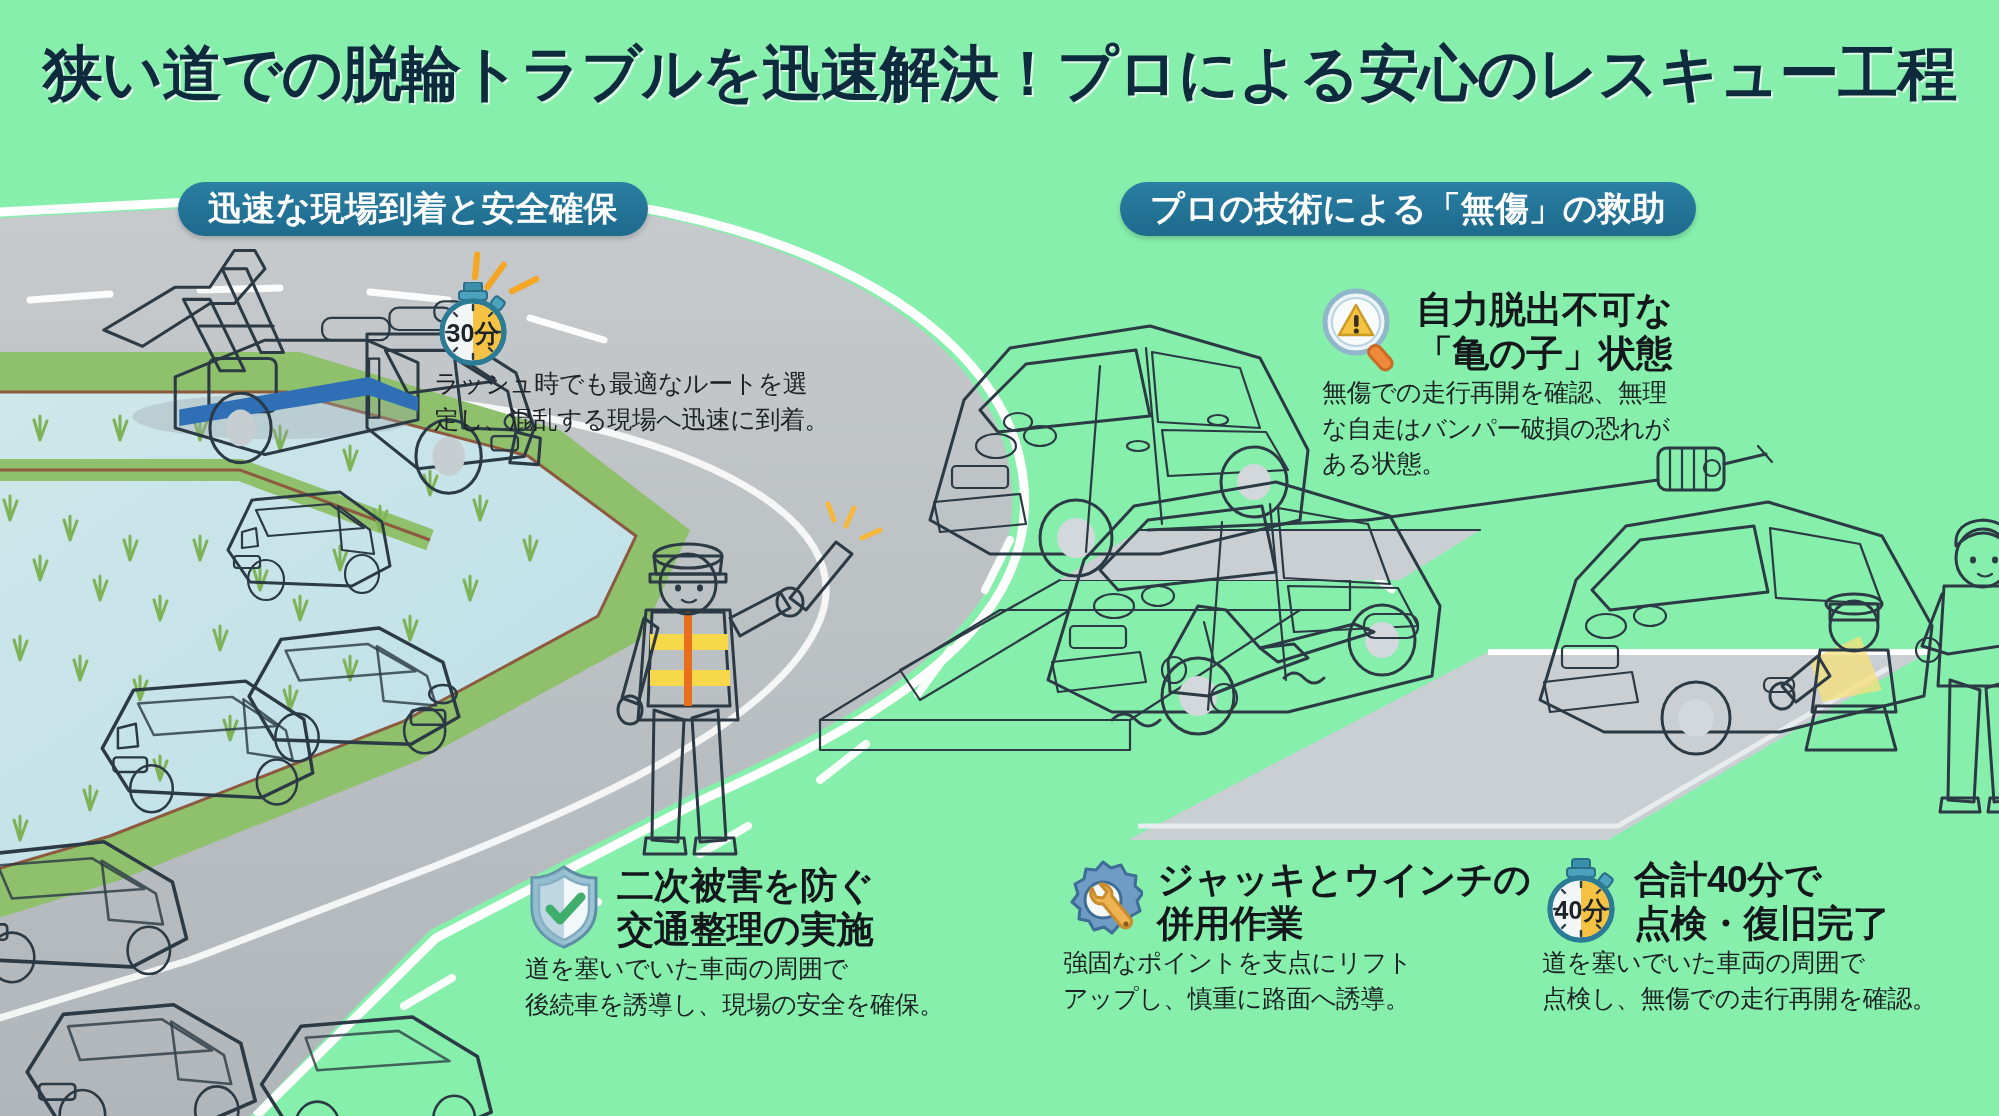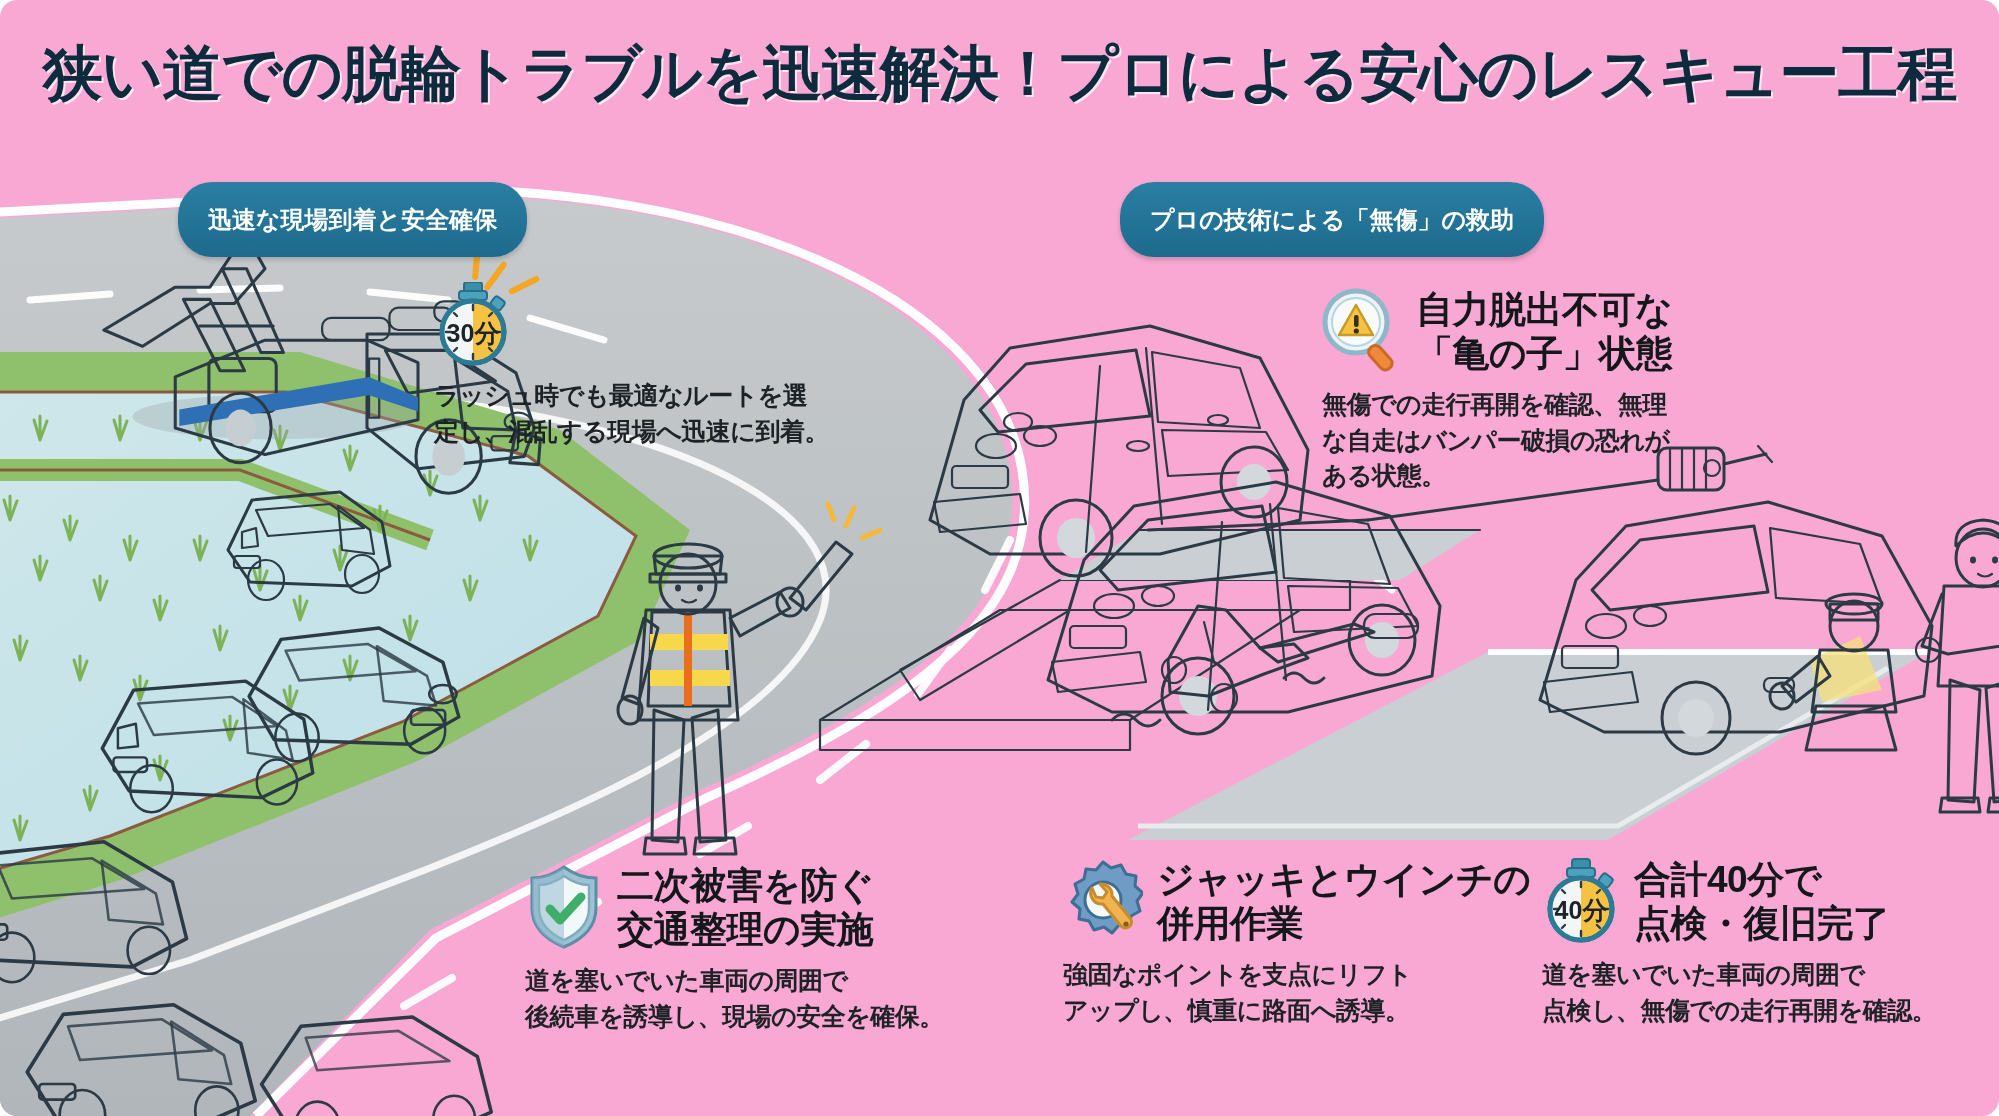--- a/index.html
+++ b/index.html
@@ -5,67 +5,66 @@
 <style>
   * { box-sizing: border-box; margin: 0; padding: 0; }
   html, body {
     width: 1999px; height: 1116px;
     overflow: hidden;
     font-family: "Liberation Sans", "DejaVu Sans", sans-serif;
   }
   #canvas {
     position: relative;
     width: 1999px; height: 1116px;
-    background: #f9a8d4;
+    background: #86efac;
     overflow: hidden;
-    border-radius: 17px;
   }
   
   .title {
     position: absolute;
     left: 0; top: 34px;
     width: 1999px;
     text-align: center;
     font-size: 60px;
     font-weight: 900;
     letter-spacing: -1px;
     color: #0e2a3d;
     white-space: nowrap;
     text-shadow: 2px 2px 0 rgba(255,255,255,.7);
   }
   
   .pill {
     position: absolute;
     display: flex; align-items: center; justify-content: center;
-    height: 75px;
+    height: 54px;
     border-radius: 34px;
     background: linear-gradient(180deg,#2a7fa3 0%,#1d6a8c 100%);
     color: #ffffff;
-    font-size: 24px;
+    font-size: 34px;
     font-weight: 800;
     letter-spacing: 0px;
     padding: 0 30px;
     white-space: nowrap;
     box-shadow: 0 3px 5px rgba(0,0,0,.18);
   }
   #pill-left  { left: 178px;  top: 182px; }
   #pill-right { left: 1120px; top: 182px; }
 
   
   .block { position: absolute; }
   .block .head {
     display: flex; align-items: flex-start; gap: 14px;
   }
   .block .headtext {
     font-size: 37px; font-weight: 900; color: #14181c;
     line-height: 1.18; letter-spacing: -0.5px; white-space: nowrap;
   }
   .block .body {
-    font-size: 25px; font-weight: 700; color: #1d2226;
-    line-height: 1.42; letter-spacing: -0.5px; margin-top: 12px;
+    font-size: 25px; font-weight: 400; color: #1d2226;
+    line-height: 1.42; letter-spacing: -0.5px; 
     white-space: nowrap;
   }
   #blk-1 { left: 434px;  top: 282px;  }
   #blk-2 { left: 525px;  top: 864px;  }
   #blk-3 { left: 1322px; top: 288px;  }
   #blk-4 { left: 1063px; top: 858px;  }
   #blk-5 { left: 1542px; top: 858px;  }
 
   
   .icon { flex: 0 0 auto; display: block; }

